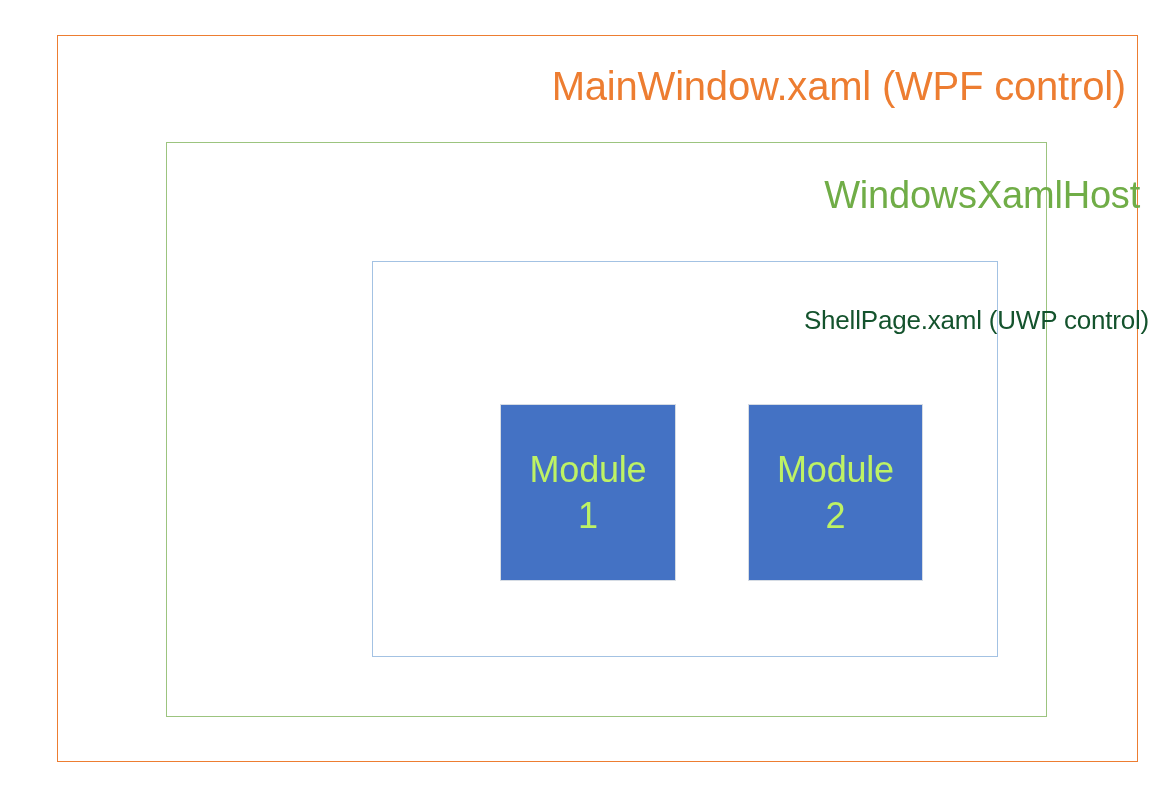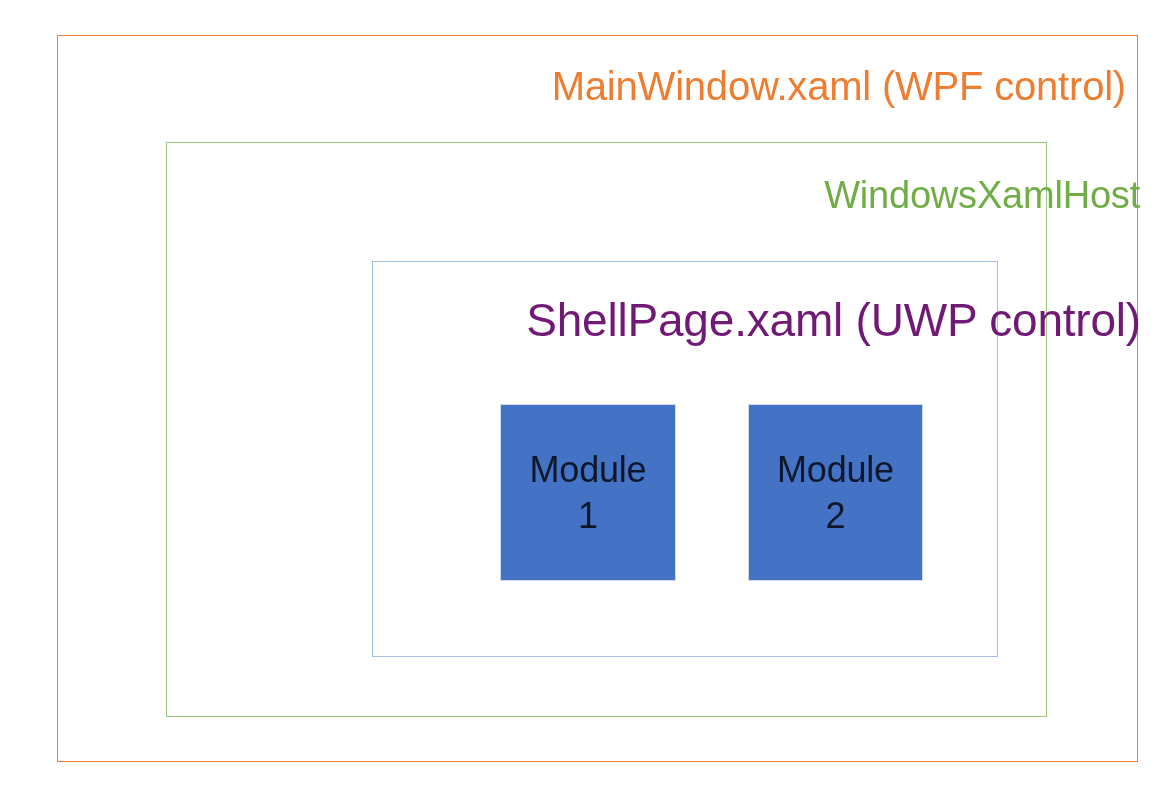--- a/index.html
+++ b/index.html
@@ -72,36 +72,36 @@
     left: 372px;
     top: 261px;
     width: 626px;
     height: 396px;
     box-sizing: border-box;
     border: 1.5px solid #A3C2E3;
     background: transparent;
   }
   .label-uwp {
     position: absolute;
-    right: 25px;
+    right: 17px;
     top: 297px;
-    font-size: 46px;
+    font-size: 26px;
     line-height: 46px;
-    color: #701a75;
+    color: #14532d;
     white-space: nowrap;
     letter-spacing: -0.2px;
   }
 
   
   .module {
     position: absolute;
     box-sizing: border-box;
     background: #4472C4;
     border: 1.5px solid #D6DCE4;
-    color: #0f172a;
+    color: #bef264;
     display: flex;
     flex-direction: column;
     align-items: center;
     justify-content: center;
     font-size: 36px;
     line-height: 46px;
     text-align: left;
     letter-spacing: -0.2px;
   }
   .module-1 {

